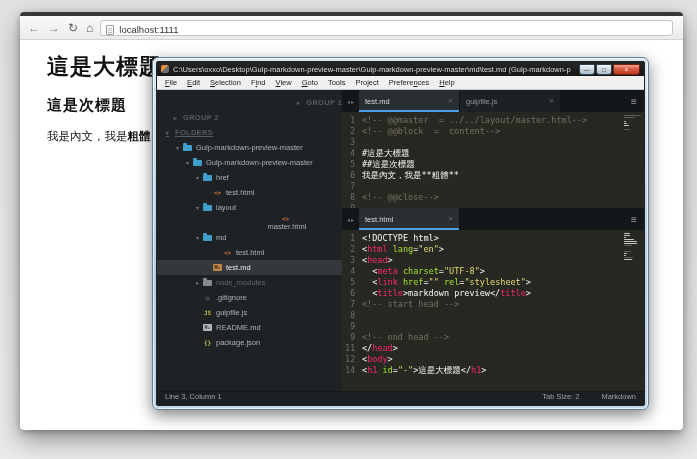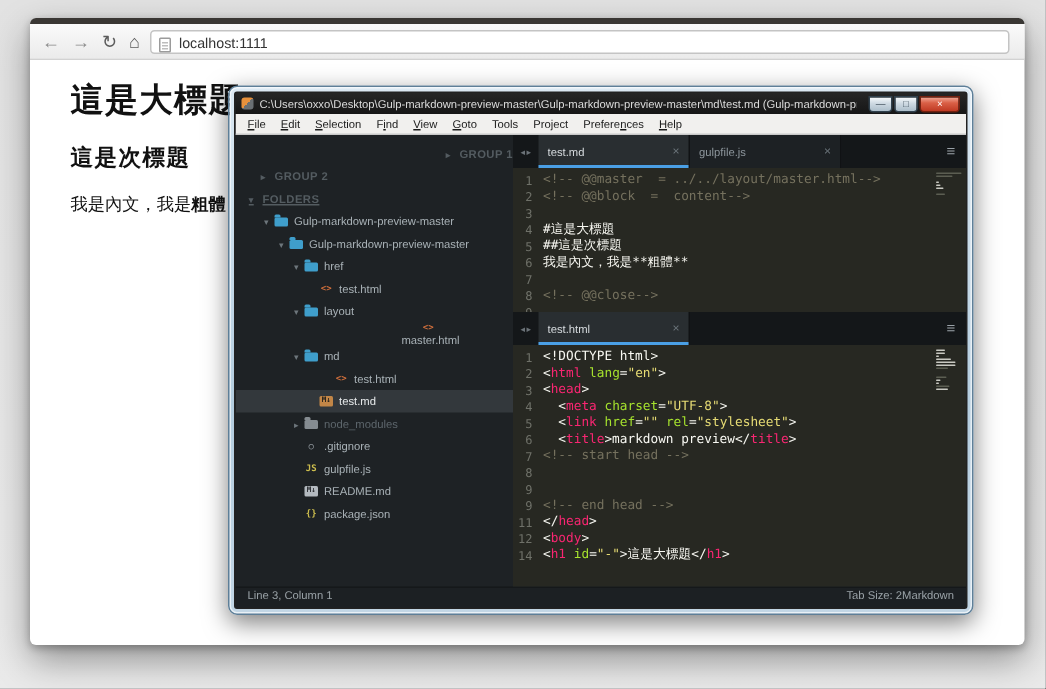--- a/index.html
+++ b/index.html
@@ -121,21 +121,21 @@
   .seg-a { color:#a6e22e; }
   .seg-s { color:#e6db74; }
   .minimap { position:absolute; top:3px; right:3px; width:17px; }
   .minimap-line { height:1px; margin-bottom:1px; border-radius:.5px; }
 
   .st-statusbar {
     height:14px; background:#1c2023; border-top:1px solid #15181a; display:flex; align-items:flex-start;
     padding:0 8px; font-size:7.5px; color:#9aa2a7; flex:0 0 auto;
   }
   .status-left { flex:1; }
-  .status-right { display:flex; }
+  .status-right { display:flex; gap:22px; }
 </style>
 </head>
 <body>
 
 <div id="app">
 
   <div class="browser-window">
     <div class="browser-topstrip"></div>
     <div class="browser-toolbar">
       <span id="nav-icons" style="display:flex;gap:8px;align-items:center;">

